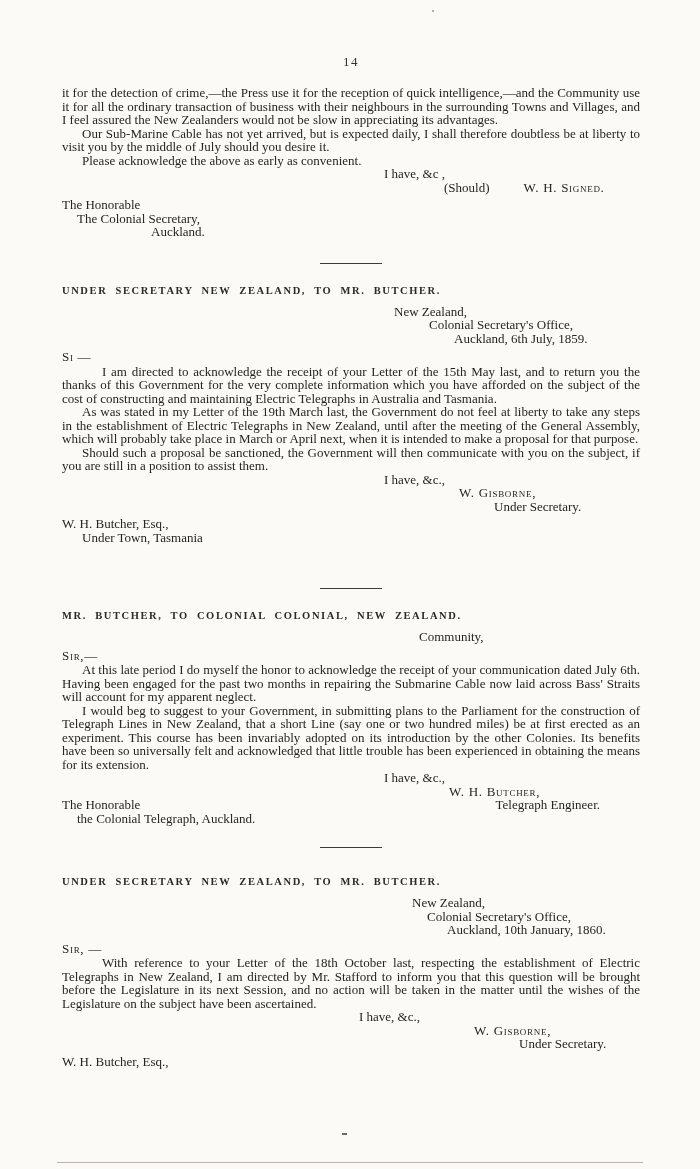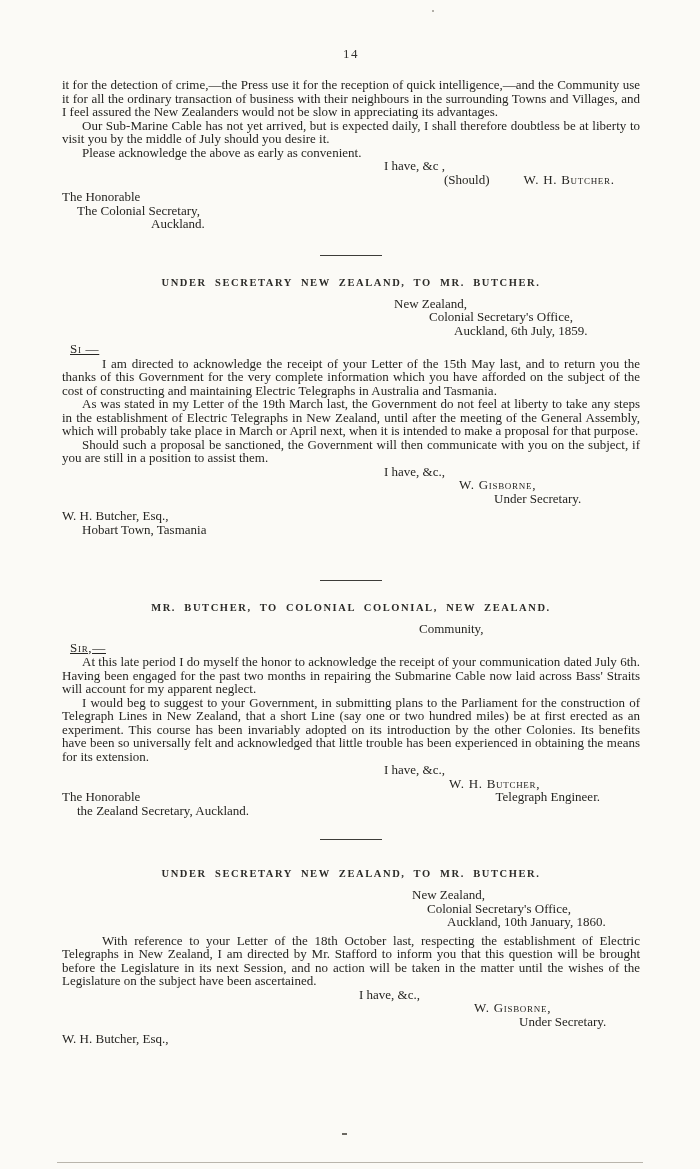--- a/index.html
+++ b/index.html
@@ -9,21 +9,21 @@
     height: 1169px;
     overflow: hidden;
     position: relative;
     background: #fbfaf6;
     color: #262522;
     font-family: "Liberation Serif", "DejaVu Serif", serif;
   }
   .page {
     position: absolute;
     left: 62px;
-    top: 46px;
+    top: 54px;
     width: 578px;
   }
   .pageno {
     text-align: center;
     font-size: 13px;
     letter-spacing: 1.5px;
     margin-bottom: 16px;
     color: #33322f;
   }
   .para {
@@ -34,30 +34,30 @@
   }
   .para.first { text-indent: 0; }
   .para.deep { text-indent: 40px; }
   .line {
     font-size: 13px;
     line-height: 13.5px;
     white-space: nowrap;
   }
   .sc { font-variant: small-caps; letter-spacing: 0.7px; }
   .heading {
-    text-align: center;
+    text-align: left;
     font-size: 10.5px;
     font-weight: bold;
     letter-spacing: 1.6px;
     word-spacing: 4px;
     color: #2b2a27;
     margin-bottom: 9px;
   }
   .dateline { margin-bottom: 5px; }
-  .salutation { margin: 2px 0 1px 8px; text-decoration: underline; }
+  .salutation { margin: 2px 0 1px 0; }
   .addr { margin-top: 4px; }
   .rule {
     width: 62px;
     border-top: 1px solid #3d3c39;
     margin: 24px auto 21px auto;
   }
   .flexline {
     display: flex;
     justify-content: space-between;
     padding-right: 40px;
@@ -81,21 +81,21 @@
 <div class="page">
 
   <div class="pageno">14</div>
 
   <section>
     <p class="para first">it for the detection of crime,—the Press use it for the reception of quick intelligence,—and the Community use it for all the ordinary transaction of business with their neighbours in the surrounding Towns and Villages, and I feel assured the New Zealanders would not be slow in appreciating its advantages.</p>
     <p class="para">Our Sub-Marine Cable has not yet arrived, but is expected daily, I shall therefore doubtless be at liberty to visit you by the middle of July should you desire it.</p>
     <p class="para">Please acknowledge the above as early as convenient.</p>
     <div class="line" style="margin-left:322px">I have, &amp;c ,</div>
     <div class="line" style="margin-left:382px">
-      <span>(Should)</span><span class="sc" style="margin-left:34px">W. H. Butcher.</span>
+      <span>(Should)</span><span class="sc" style="margin-left:34px">W. H. Signed.</span>
     </div>
     <div class="addr">
       <div class="line">The Honorable</div>
       <div class="line" style="margin-left:15px">The Colonial Secretary,</div>
       <div class="line" style="margin-left:89px">Auckland.</div>
     </div>
   </section>
 
   <div class="rule"></div>
 
@@ -108,52 +108,53 @@
     </div>
     <div class="line sc salutation">Si —</div>
     <p class="para deep">I am directed to acknowledge the receipt of your Letter of the 15th May last, and to return you the thanks of this Government for the very complete information which you have afforded on the subject of the cost of constructing and maintaining Electric Telegraphs in Australia and Tasmania.</p>
     <p class="para">As was stated in my Letter of the 19th March last, the Government do not feel at liberty to take any steps in the establishment of Electric Telegraphs in New Zealand, until after the meeting of the General Assembly, which will probably take place in March or April next, when it is intended to make a proposal for that purpose.</p>
     <p class="para">Should such a proposal be sanctioned, the Government will then communicate with you on the subject, if you are still in a position to assist them.</p>
     <div class="line" style="margin-left:322px">I have, &amp;c.,</div>
     <div class="line sc" style="margin-left:397px">W. Gisborne,</div>
     <div class="line" style="margin-left:432px">Under Secretary.</div>
     <div class="addr">
       <div class="line">W. H. Butcher, Esq.,</div>
-      <div class="line" style="margin-left:20px">Hobart Town, Tasmania</div>
+      <div class="line" style="margin-left:20px">Under Town, Tasmania</div>
     </div>
   </section>
 
   <div class="rule" style="margin-top:44px"></div>
 
   <section>
     <h2 class="heading">MR. BUTCHER, TO COLONIAL COLONIAL, NEW ZEALAND.</h2>
     <div class="dateline">
       <div class="line" style="margin-left:357px">Community,</div>
     </div>
     <div class="line sc salutation">Sir,—</div>
     <p class="para">At this late period I do myself the honor to acknowledge the receipt of your communication dated July 6th.  Having been engaged for the past two months in repairing the Submarine Cable now laid across Bass' Straits will account for my apparent neglect.</p>
     <p class="para">I would beg to suggest to your Government, in submitting plans to the Parliament for the construction of Telegraph Lines in New Zealand, that a short Line (say one or two hundred miles) be at first erected as an experiment.  This course has been invariably adopted on its introduction by the other Colonies.  Its benefits have been so universally felt and acknowledged that little trouble has been experienced in obtaining the means for its extension.</p>
     <div class="line" style="margin-left:322px">I have, &amp;c.,</div>
     <div class="line sc" style="margin-left:387px">W. H. Butcher,</div>
     <div class="line flexline">
       <span>The Honorable</span>
       <span>Telegraph Engineer.</span>
     </div>
-    <div class="line" style="margin-left:15px">the Zealand Secretary, Auckland.</div>
+    <div class="line" style="margin-left:15px">the Colonial Telegraph, Auckland.</div>
   </section>
 
   <div class="rule" style="margin-top:22px;margin-bottom:28px"></div>
 
   <section>
     <h2 class="heading">UNDER SECRETARY NEW ZEALAND, TO MR. BUTCHER.</h2>
     <div class="dateline">
       <div class="line" style="margin-left:350px">New Zealand,</div>
       <div class="line" style="margin-left:365px">Colonial Secretary's Office,</div>
       <div class="line" style="margin-left:385px">Auckland, 10th January, 1860.</div>
     </div>
+    <div class="line sc salutation">Sir, —</div>
     <p class="para deep">With reference to your Letter of the 18th October last, respecting the establishment of Electric Telegraphs in New Zealand, I am directed by Mr. Stafford to inform you that this question will be brought before the Legislature in its next Session, and no action will be taken in the matter until the wishes of the Legislature on the subject have been ascertained.</p>
     <div class="line" style="margin-left:297px">I have, &amp;c.,</div>
     <div class="line sc" style="margin-left:412px">W. Gisborne,</div>
     <div class="line" style="margin-left:457px">Under Secretary.</div>
     <div class="addr">
       <div class="line">W. H. Butcher, Esq.,</div>
     </div>
   </section>
 
 </div>

